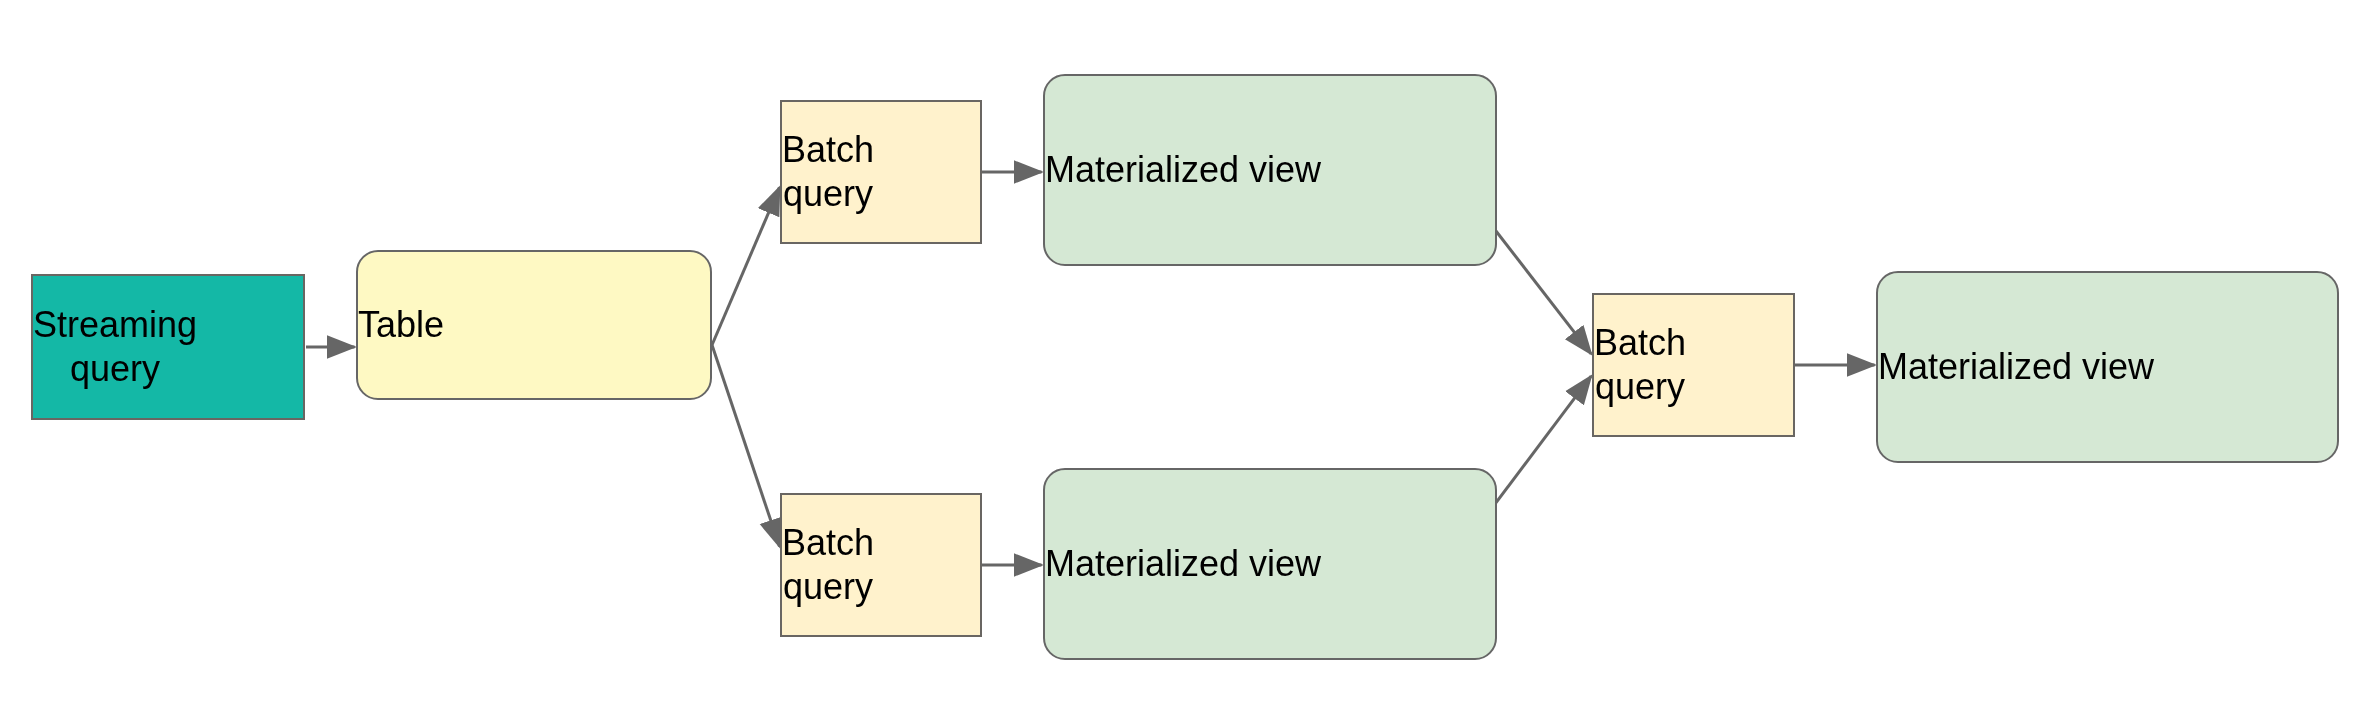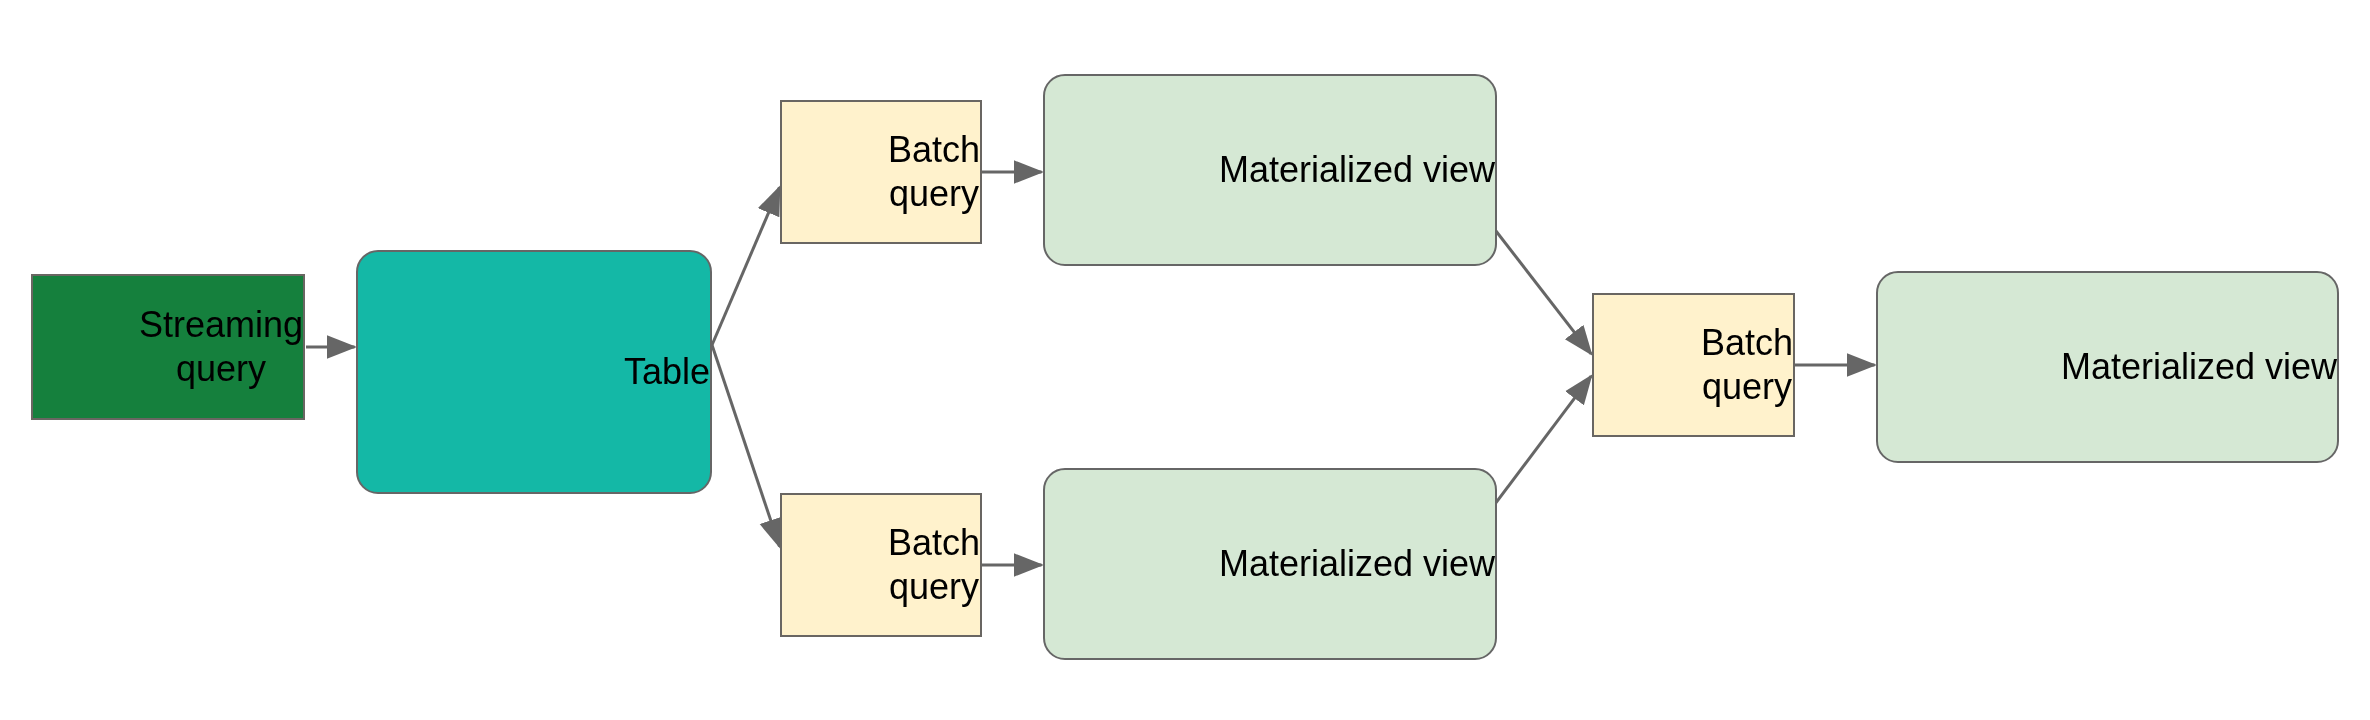--- a/index.html
+++ b/index.html
@@ -25,21 +25,21 @@
     top: 0;
     width: 2370px;
     height: 720px;
     pointer-events: none;
   }
   .node {
     position: absolute;
     box-sizing: border-box;
     display: flex;
     align-items: center;
-    justify-content: flex-end;
+    justify-content: flex-start;
     text-align: center;
     color: #000000;
     border: 2px solid #666666;
     line-height: 1.22;
     white-space: pre-line;
     z-index: 2;
   }
   .node-yellow {
     background: #fff2cc;
     border-color: #696662;
@@ -70,26 +70,26 @@
         <line x1="712" y1="345" x2="779.4101680843827" y2="187.37916580269348" stroke="#666666" stroke-width="3" marker-end="url(#arrowhead)"></line>
         <line x1="712" y1="345" x2="779.5235569136497" y2="546.5776772569247" stroke="#666666" stroke-width="3" marker-end="url(#arrowhead)"></line>
         <line x1="982" y1="172" x2="1041.5" y2="172" stroke="#666666" stroke-width="3" marker-end="url(#arrowhead)"></line>
         <line x1="982" y1="565" x2="1041.5" y2="565" stroke="#666666" stroke-width="3" marker-end="url(#arrowhead)"></line>
         <line x1="1489" y1="222" x2="1591.0815603748904" y2="353.8140536879653" stroke="#666666" stroke-width="3" marker-end="url(#arrowhead)"></line>
         <line x1="1489" y1="512" x2="1591.0986003802846" y2="376.19894900874766" stroke="#666666" stroke-width="3" marker-end="url(#arrowhead)"></line>
         <line x1="1795" y1="365" x2="1874.5" y2="365" stroke="#666666" stroke-width="3" marker-end="url(#arrowhead)"></line>
       </g>
   </svg>
 
-  <div class="node node-yellow" style="left: 31px; top: 274px; width: 274px; height: 146px; font-size: 36px; color: rgb(0, 0, 0); background: #15803d; border-color: rgb(105, 102, 98);">
+  <div class="node node-yellow" style="left: 31px; top: 274px; width: 274px; height: 146px; font-size: 36px; color: rgb(0, 0, 0); background: #14b8a6; border-color: rgb(105, 102, 98);">
     <span class="label">Streaming
 query</span>
   </div>
 
-  <div class="node node-green" style="left: 356px; top: 250px; width: 356px; height: 244px; font-size: 36px; color: rgb(0, 0, 0); background: #14b8a6; border-color: rgb(102, 102, 102);">
+  <div class="node node-green" style="left: 356px; top: 250px; width: 356px; height: 150px; font-size: 36px; color: rgb(0, 0, 0); background: #fef9c3; border-color: rgb(102, 102, 102);">
     <span class="label">Table</span>
   </div>
 
   <div class="node node-yellow" style="left: 780px; top: 100px; width: 202px; height: 144px; font-size: 36px; color: rgb(0, 0, 0); background: rgb(255, 242, 204); border-color: rgb(105, 102, 98);">
     <span class="label">Batch
 query</span>
   </div>
 
   <div class="node node-green" style="left: 1043px; top: 74px; width: 454px; height: 192px; font-size: 36px; color: rgb(0, 0, 0); background: rgb(213, 232, 212); border-color: rgb(102, 102, 102);">
     <span class="label">Materialized view</span>

